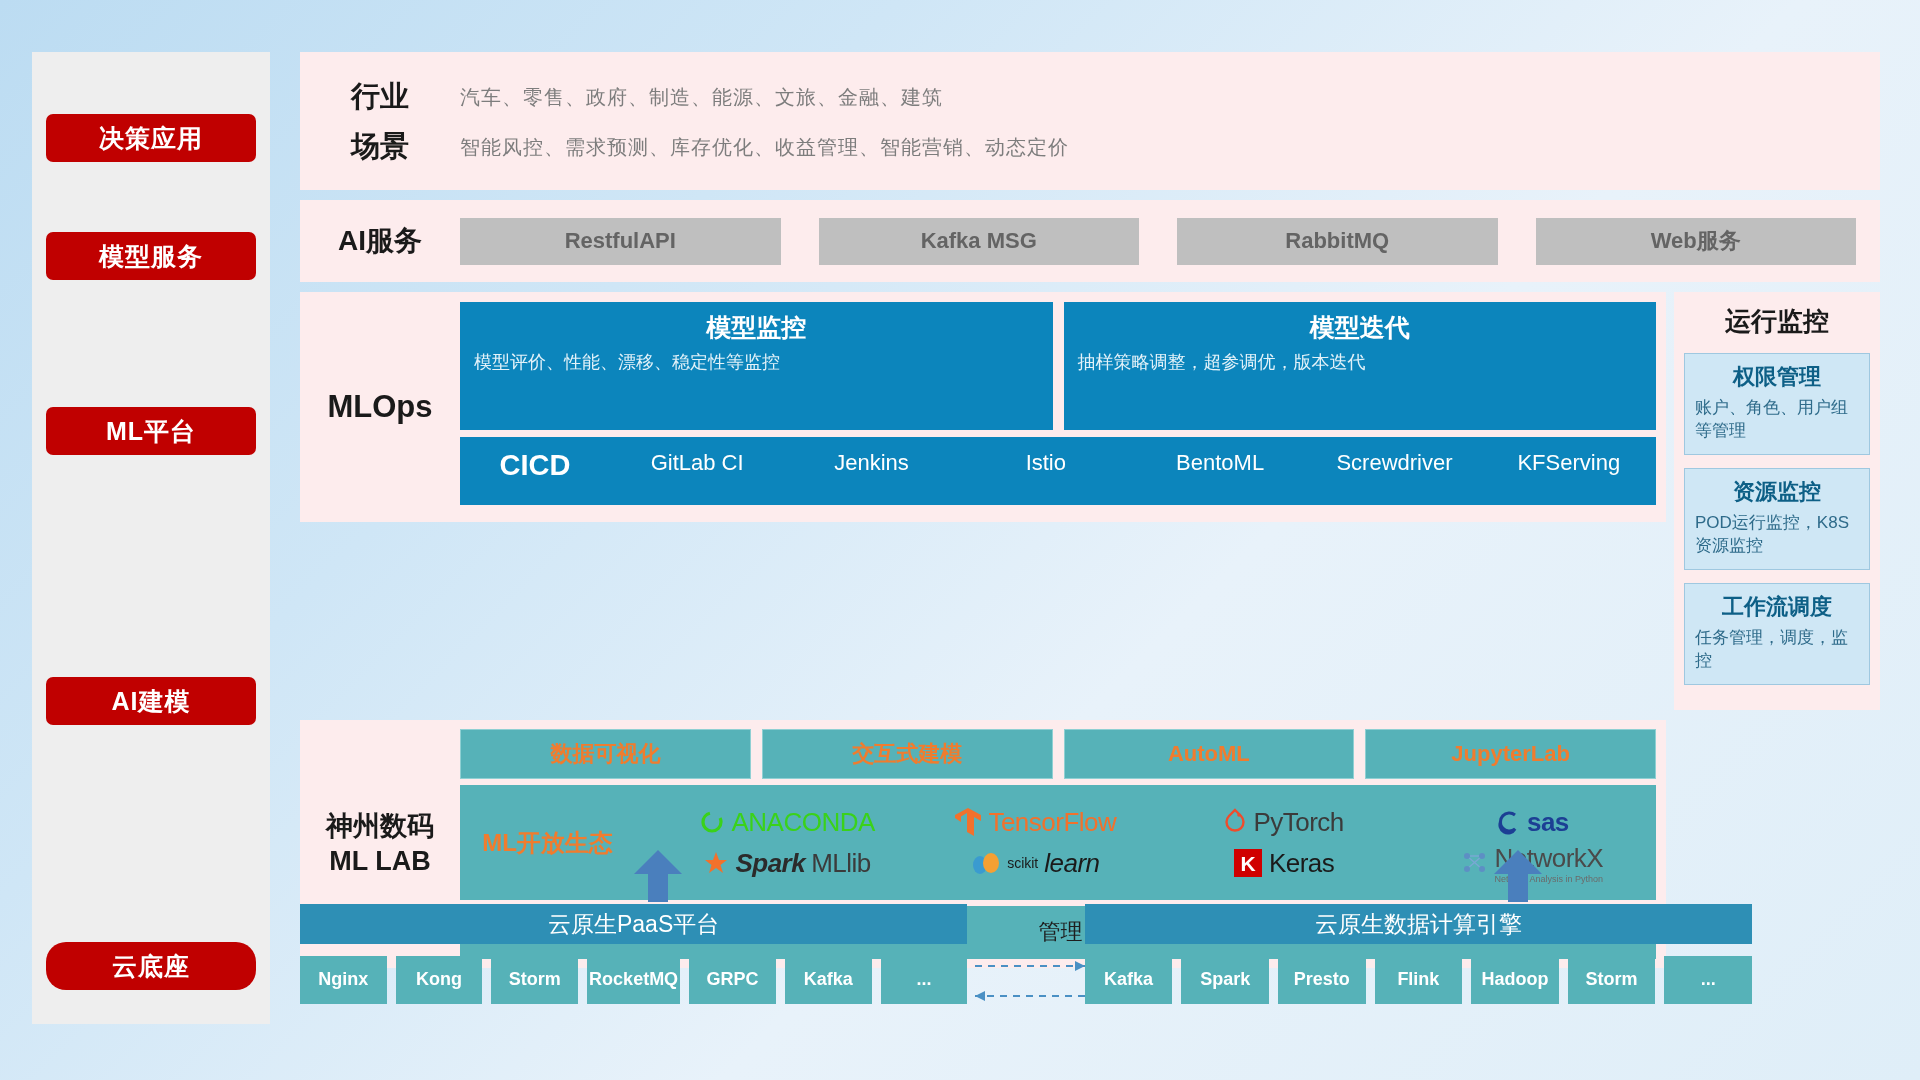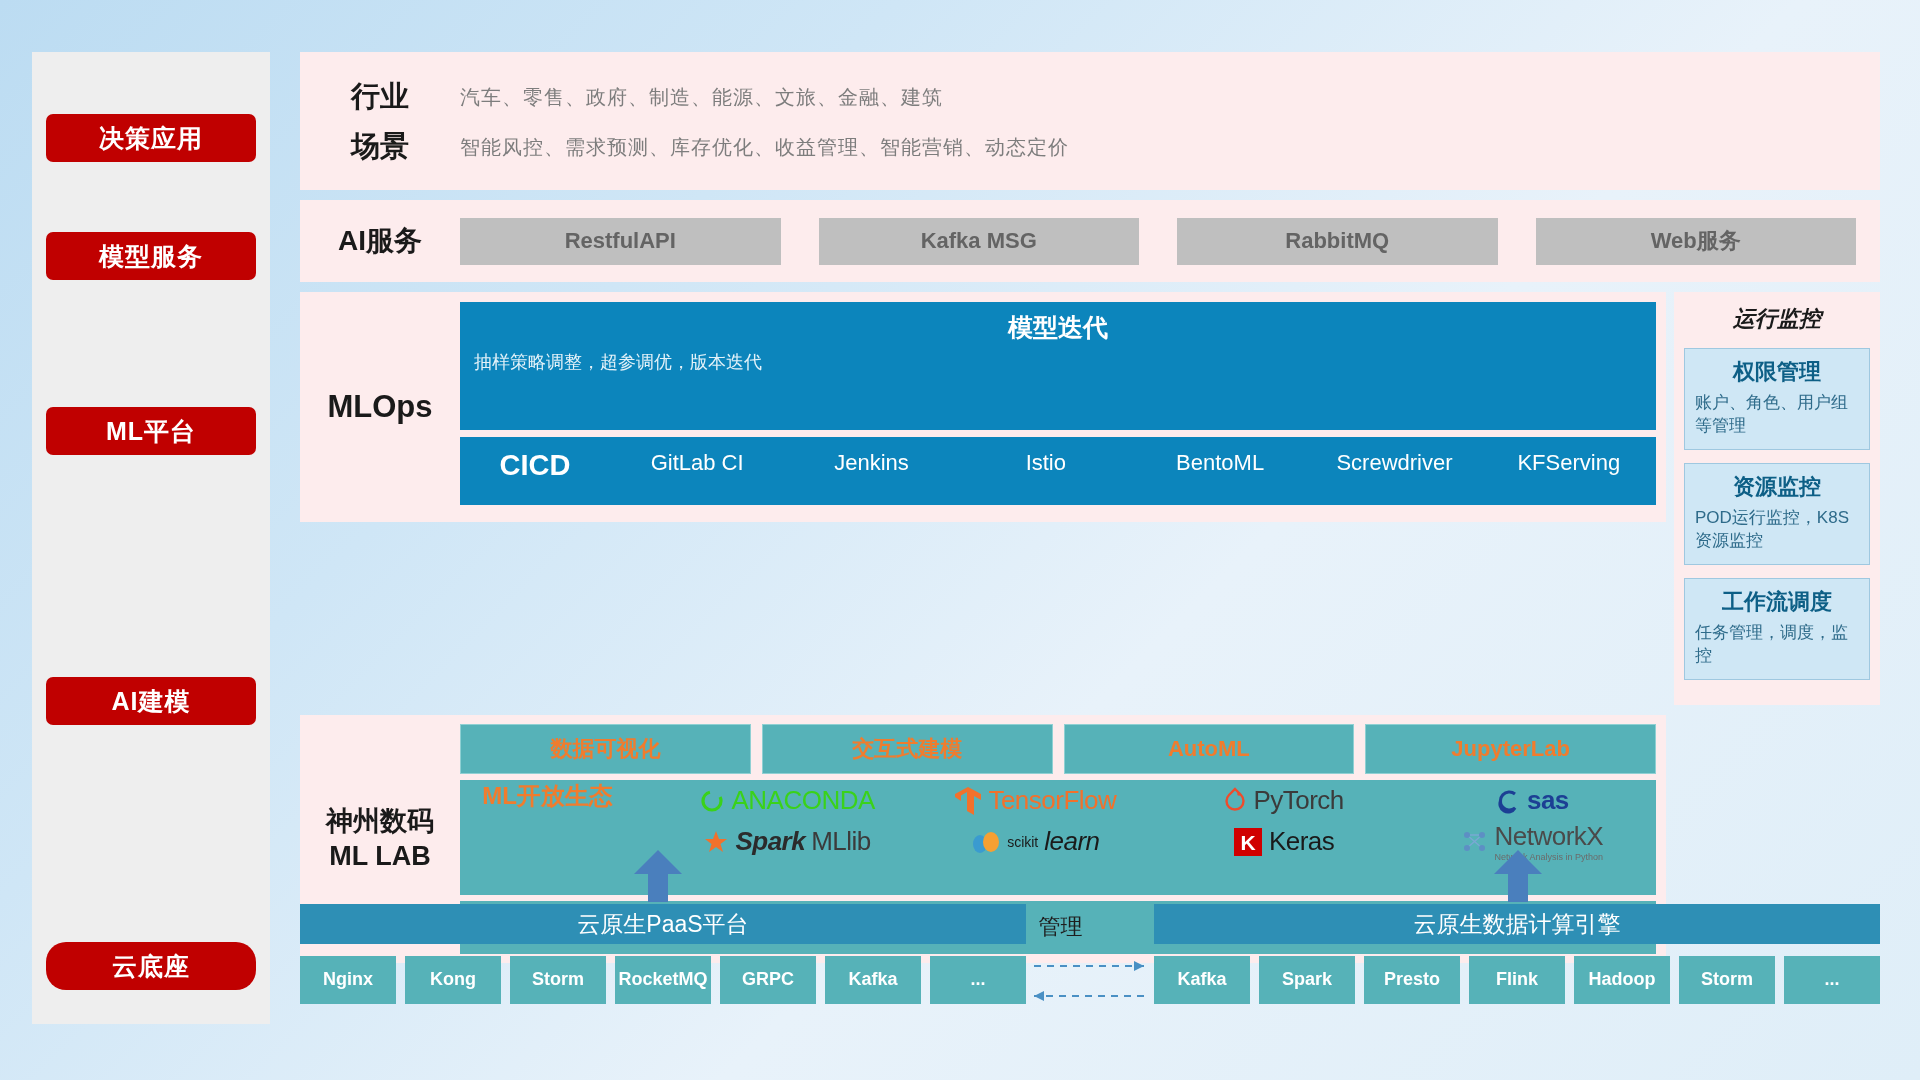--- a/index.html
+++ b/index.html
@@ -86,22 +86,22 @@
     flex: 1; text-align: center; color: #ffffff; font-size: 22px;
     word-break: break-all; line-height: 1.25;
   }
 
   
   #monitor-col {
     width: 206px; flex: 0 0 206px; background: #fdeced;
     padding: 12px 10px; display: flex; flex-direction: column;
   }
   #monitor-title {
-    text-align: center; font-size: 22px; font-weight: bold;
-    color: #1a1a1a; margin-bottom: 14px; font-style: italic;
+    text-align: center; font-size: 26px; font-weight: bold;
+    color: #1a1a1a; margin-bottom: 14px;
   }
   .monitor-card {
     background: #cfe7f5; border: 1px solid #9fc8e0; margin-bottom: 13px;
     padding: 8px 10px 11px 10px;
   }
   .monitor-card-title {
     text-align: center; font-size: 22px; font-weight: bold;
     color: #0d5f86; margin-bottom: 5px;
   }
   .monitor-card-desc { font-size: 17px; color: #2e6b8a; line-height: 1.35; }
@@ -114,38 +114,38 @@
     align-items: center; justify-content: center;
     font-size: 27px; font-weight: bold; color: #1a1a1a; line-height: 1.3;
   }
   #mllab-body { flex: 1; padding-right: 10px; display: flex; flex-direction: column; gap: 6px; }
   #mllab-tools { display: flex; gap: 11px; height: 52px; }
   .tool-chip {
     flex: 1; background: #56b2b8; border: 1px solid #8fd0d3;
     display: flex; align-items: center; justify-content: center;
     color: #f07c2e; font-size: 22px; font-weight: bold;
   }
-  #eco-row { height: 118px; background: #56b2b8; display: flex; align-items: flex-start; gap: 28px; }
+  #eco-row { height: 118px; background: #56b2b8; display: flex; align-items: center; gap: 28px; }
   #eco-label {
     width: 175px; flex: 0 0 175px; text-align: center;
     color: #f07c2e; font-size: 24px; font-weight: bold;
   }
   #eco-logos { flex: 1; display: grid; grid-template-columns: repeat(4, 1fr); grid-template-rows: 1fr 1fr; }
   .logo-cell { display: flex; align-items: center; justify-content: center; gap: 6px; }
   .logo-text { font-size: 26px; letter-spacing: -0.5px; }
 
   #dataset-row { height: 54px; background: #56b2b8; display: flex; align-items: center; }
   #dataset-label {
     width: 175px; flex: 0 0 175px; text-align: center;
     color: #f07c2e; font-size: 24px; font-weight: bold;
   }
   .dataset-item { flex: 1; text-align: center; color: #1e1e1e; font-size: 22px; }
 
   
-  #cloud-base { position: absolute; left: 300px; top: 860px; width: 1580px; height: 168px; }
+  #cloud-base { position: absolute; left: 300px; top: 860px; width: 1452px; height: 168px; }
   #cloud-cols { display: flex; gap: 0; position: relative; height: 100%; }
   .cloud-side { width: 726px; }
   .cloud-gap { width: 128px; position: relative; }
   .cloud-banner {
     height: 40px; background: #2e8fb5; color: #ffffff;
     display: flex; align-items: center; justify-content: center;
     font-size: 23px; margin-top: 44px;
   }
   .cloud-chips { display: flex; gap: 9px; margin-top: 12px; }
   .cloud-chip {
@@ -197,20 +197,24 @@
       <div class="svc-chip">RabbitMQ</div>
       <div class="svc-chip">Web服务</div>
     </div>
   </div>
 
   <div id="band-mlops-wrap">
     <div id="band-mlops">
       <div id="mlops-label">MLOps</div>
       <div id="mlops-body">
         <div id="mlops-cards">
+          <div class="mlops-card">
+            <div class="mlops-card-title">模型监控</div>
+            <div class="mlops-card-desc">模型评价、性能、漂移、稳定性等监控</div>
+          </div>
           <div class="mlops-card">
             <div class="mlops-card-title">模型迭代</div>
             <div class="mlops-card-desc">抽样策略调整，超参调优，版本迭代</div>
           </div>
         </div>
         <div id="cicd-bar">
           <div id="cicd-title">CICD</div>
           <div class="cicd-item">GitLab CI</div>
           <div class="cicd-item">Jenkins</div>
           <div class="cicd-item">Istio</div>

